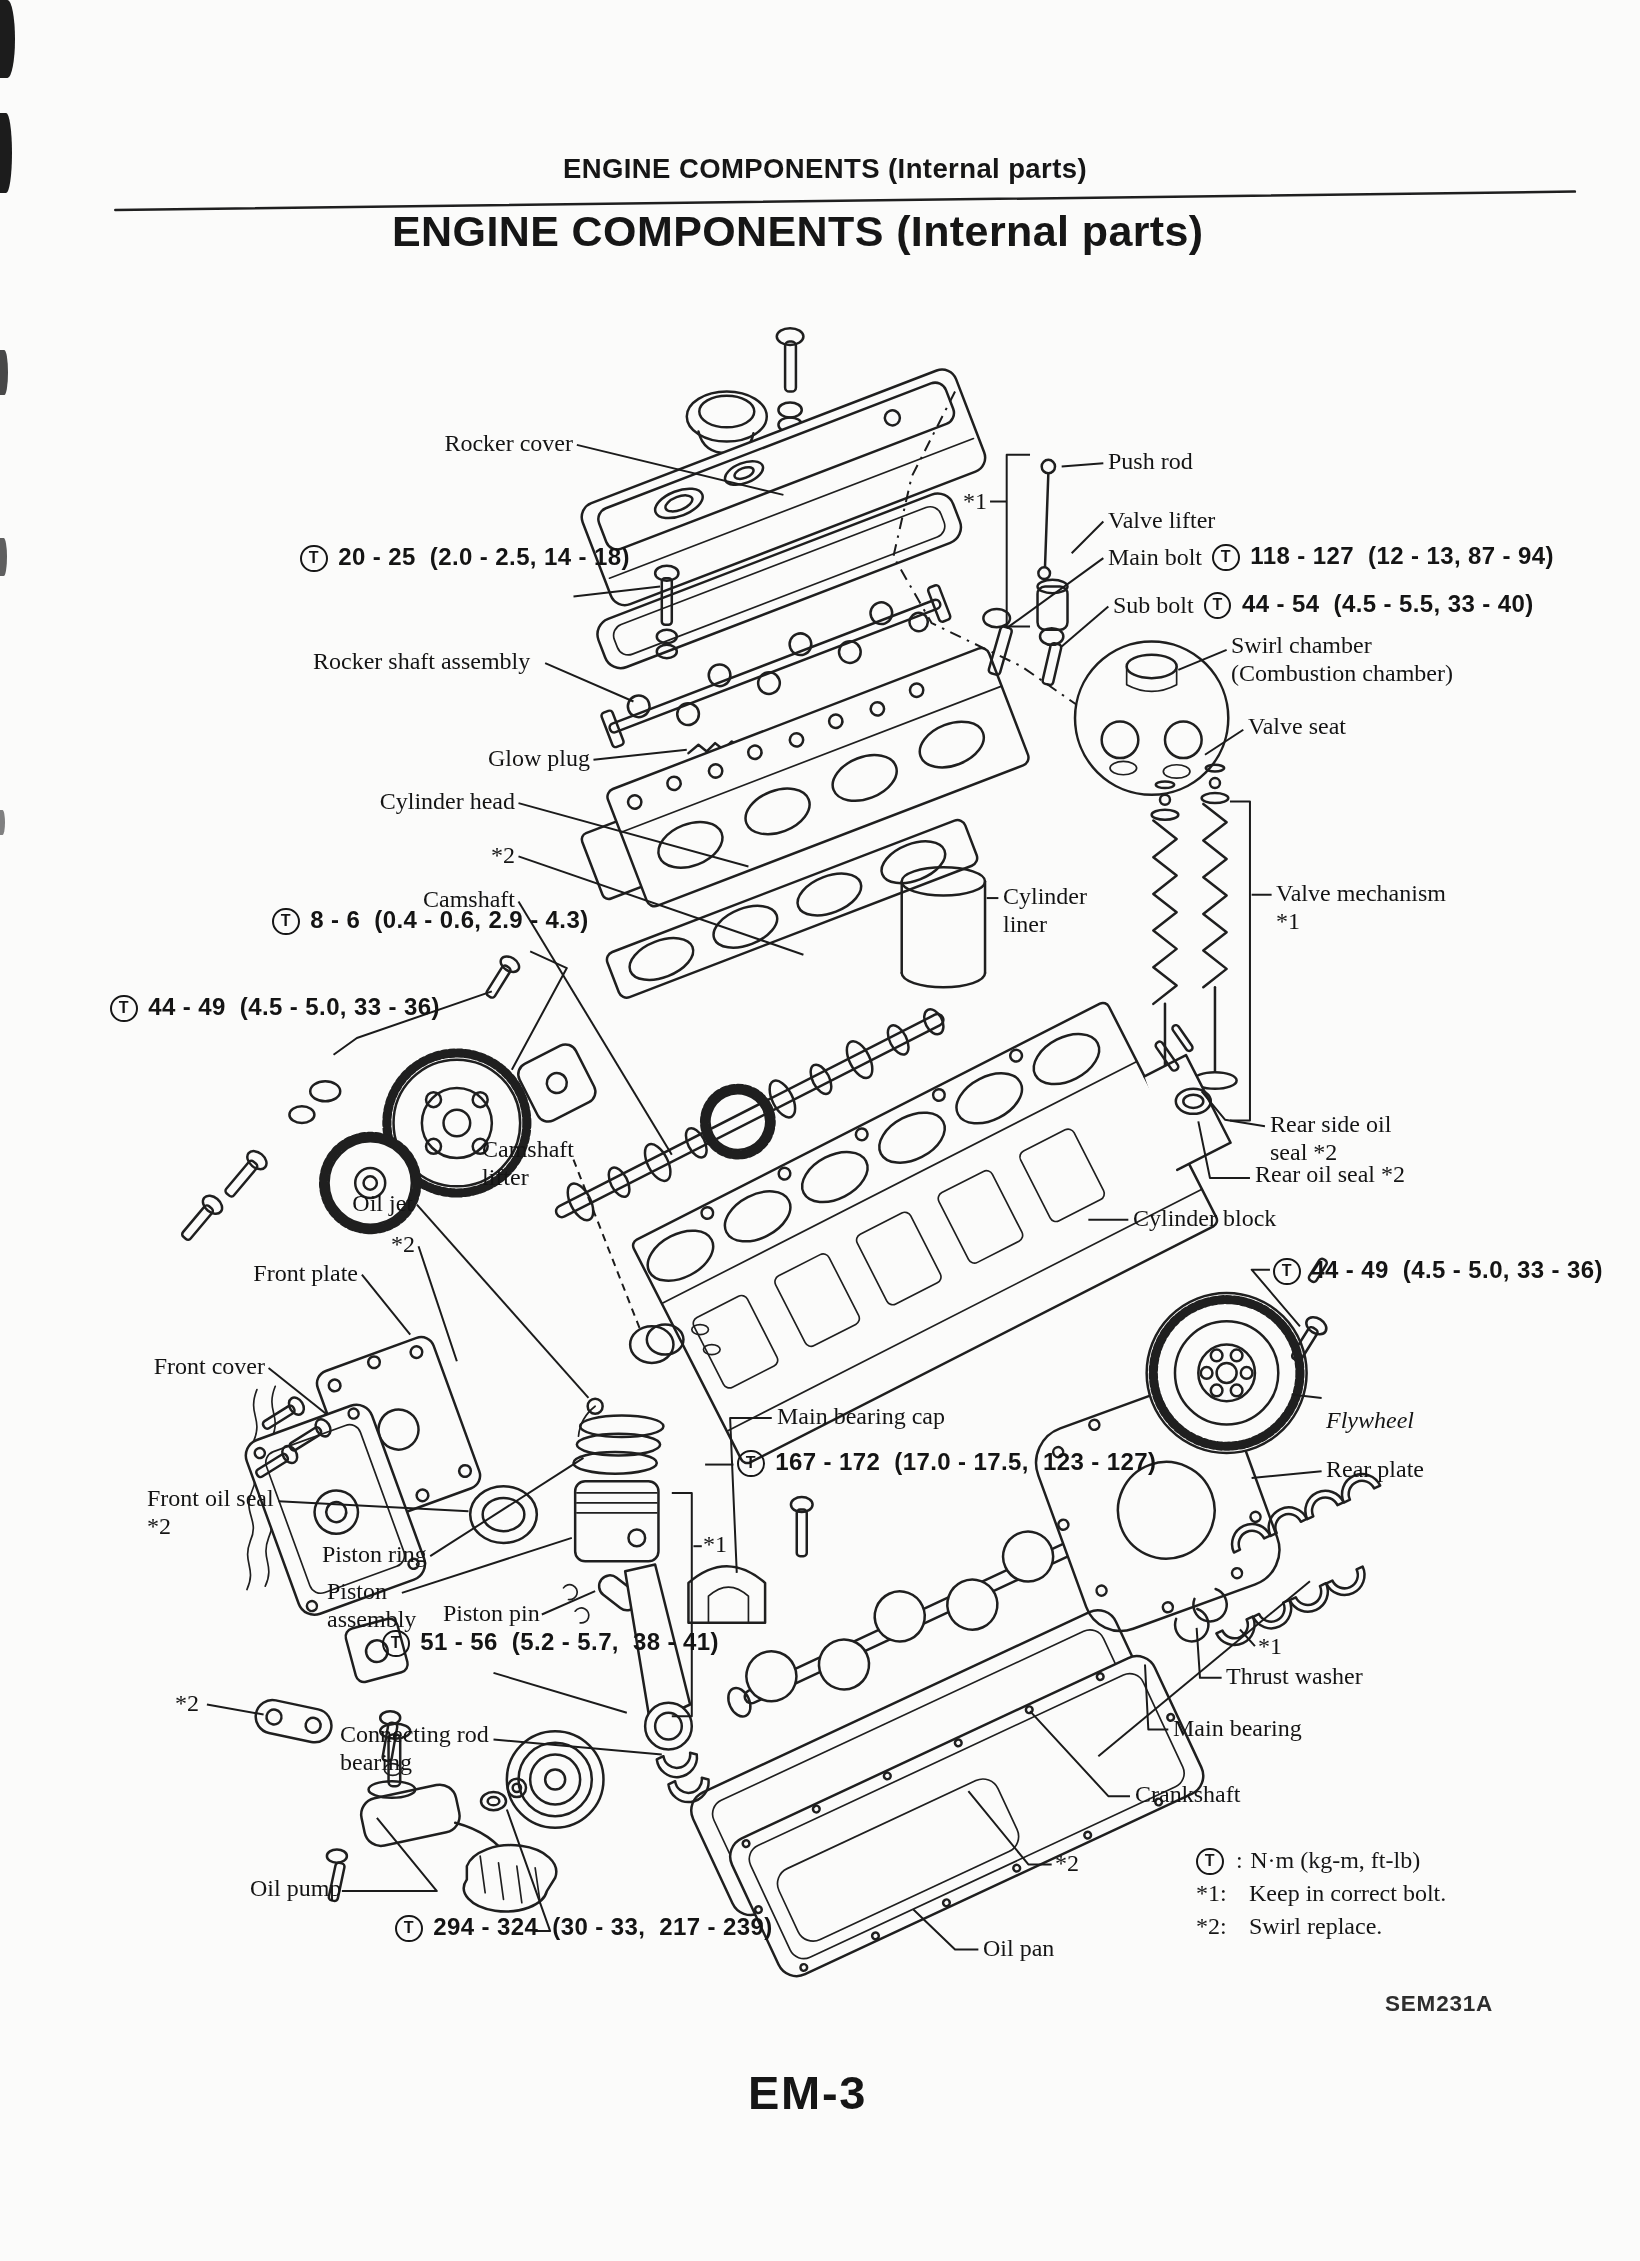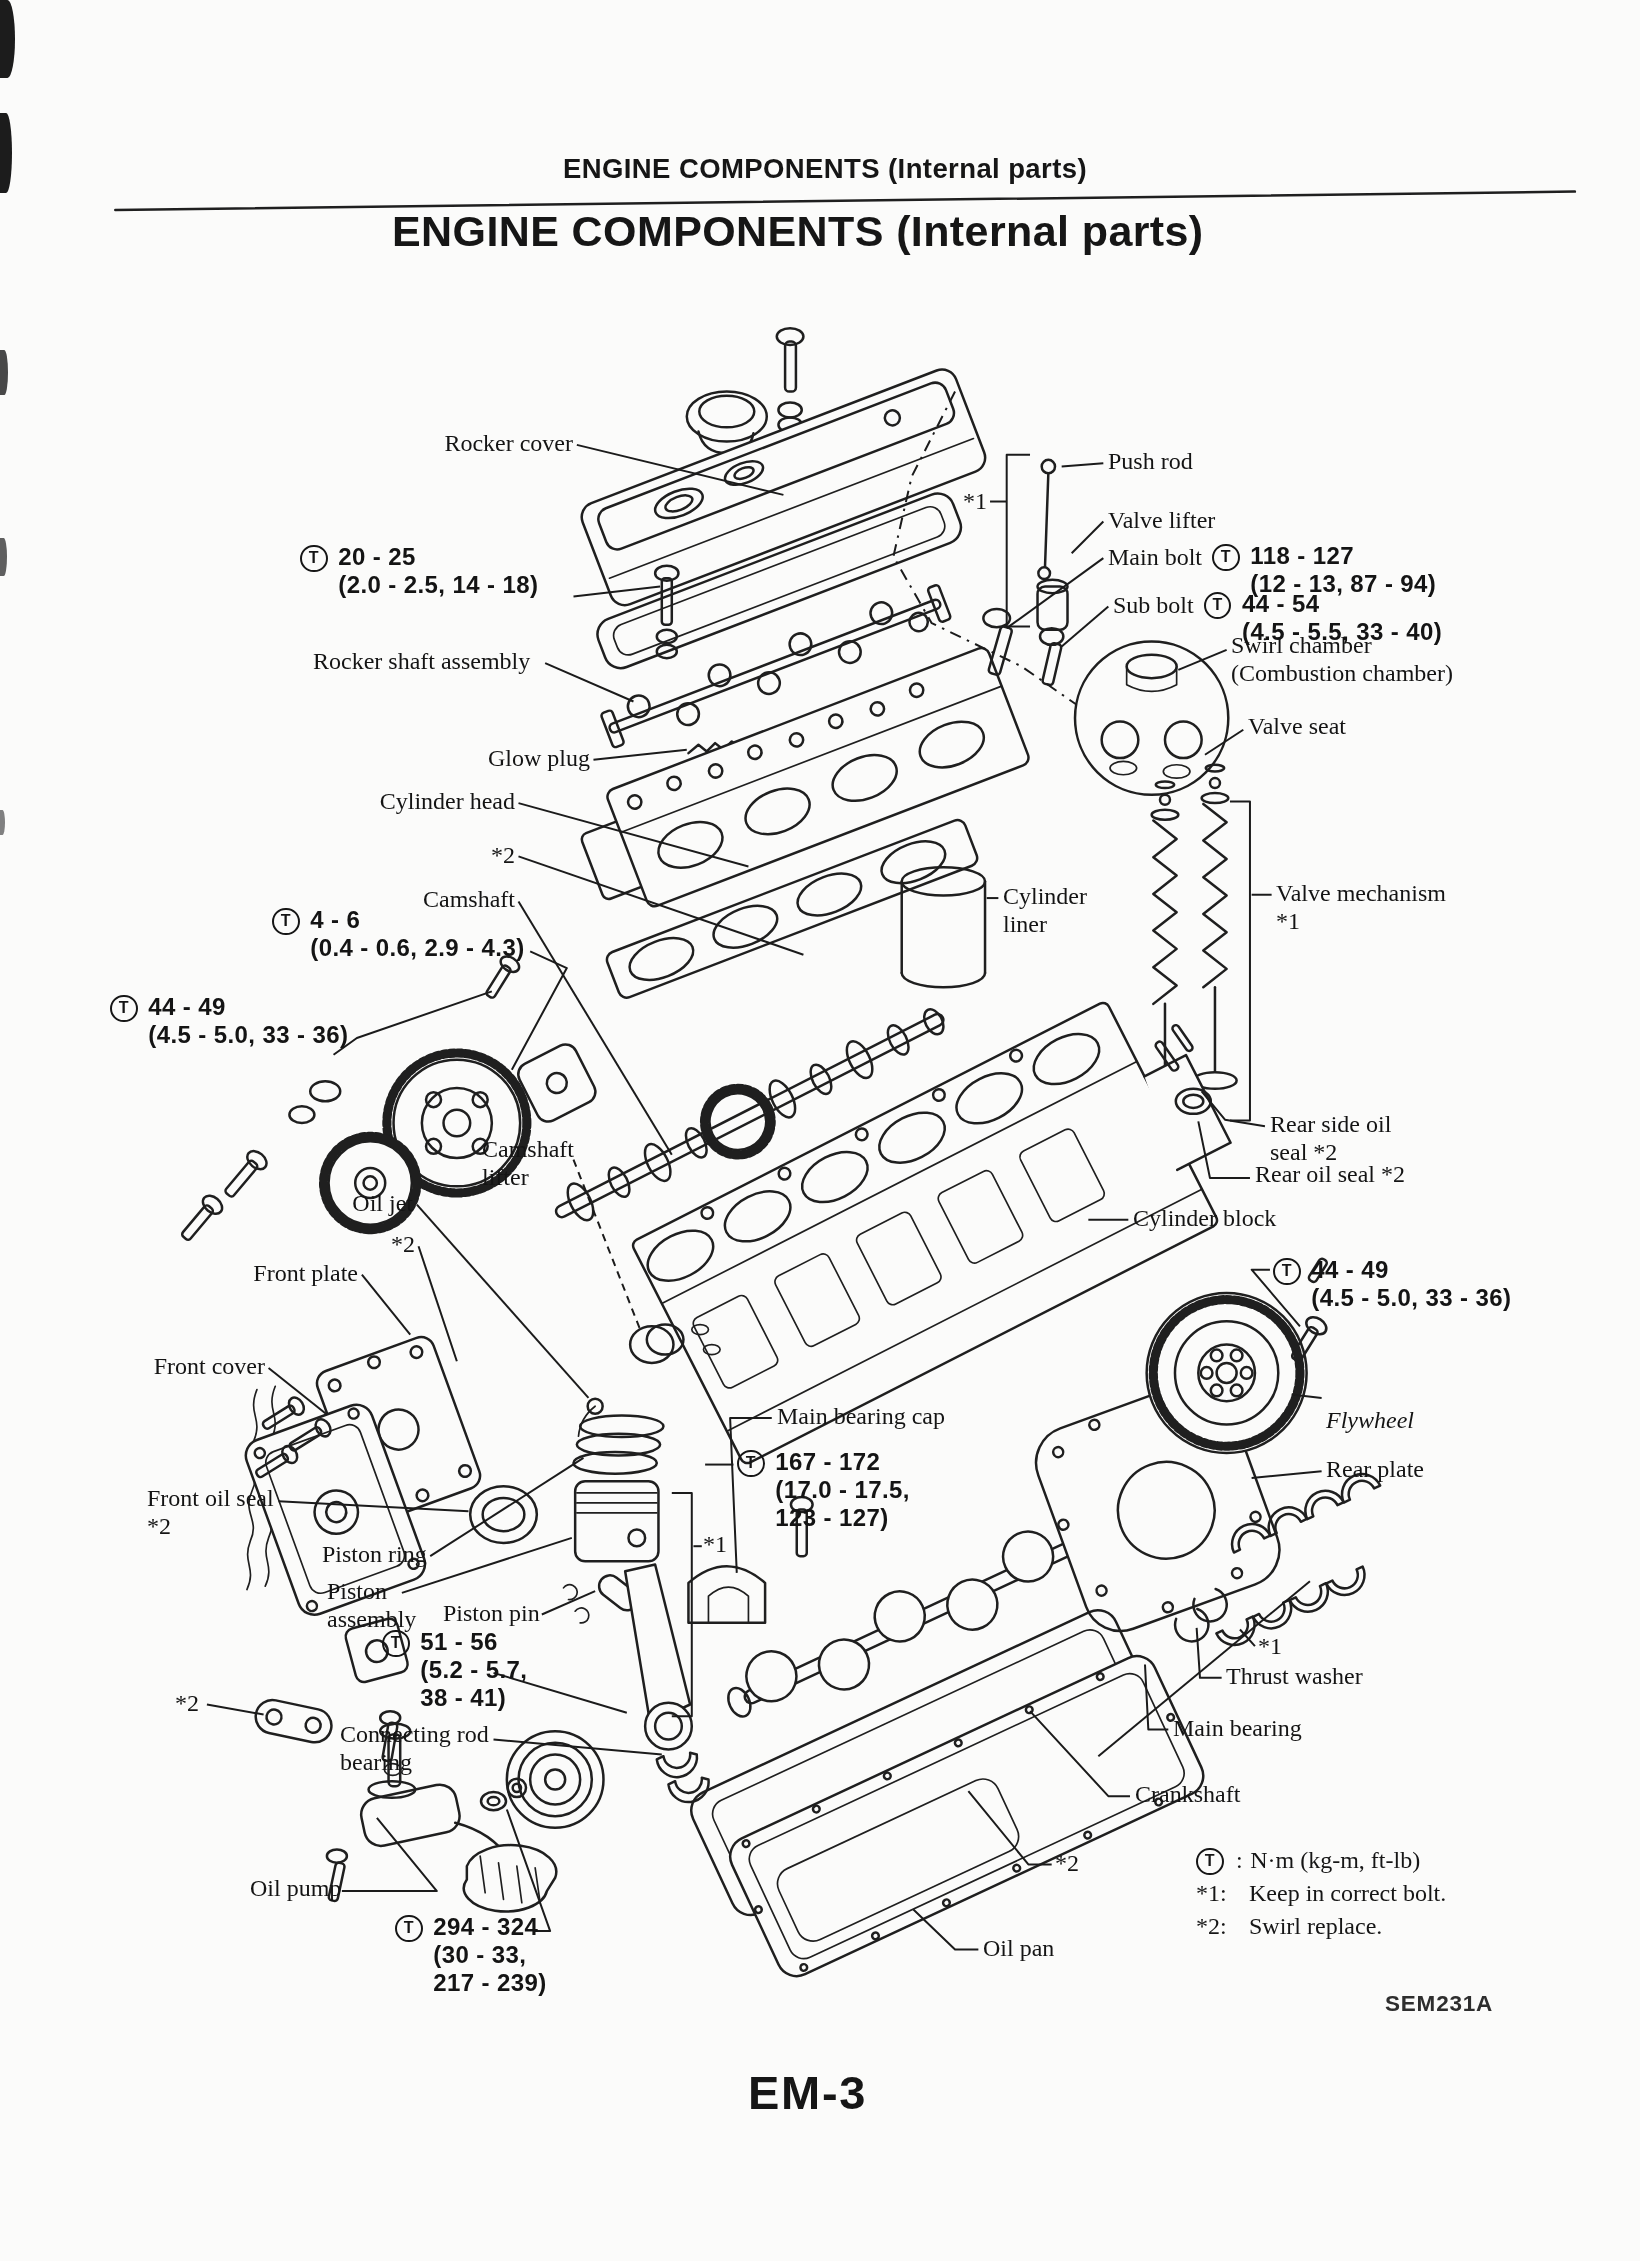--- a/index.html
+++ b/index.html
@@ -11,22 +11,22 @@
   .running-head{position:absolute;left:525px;top:153px;width:600px;text-align:center;
     font:bold 27.5px "Liberation Sans",sans-serif;letter-spacing:0.4px;white-space:nowrap;}
   .page-title{position:absolute;left:392px;top:207px;
     font:bold 43px "Liberation Sans",sans-serif;letter-spacing:0.4px;white-space:nowrap;}
   
   .lbl{position:absolute;display:flex;align-items:flex-start;white-space:nowrap;
        font:24px "Liberation Serif",serif;color:#141414;}
   .lbl.r{transform:translateX(-100%);}
   .lbl.r .lines{text-align:right;}
   .lines{display:flex;flex-direction:column;line-height:27.5px;}
-  .nums{display:flex;flex-direction:column;line-height:30px;
-        font:bold 24px "Liberation Sans",sans-serif;letter-spacing:0.4px;}
+  .nums{display:flex;flex-direction:row;line-height:30px;
+        font:bold 24px "Liberation Sans",sans-serif;letter-spacing:0.4px;gap:14px;}
   .pre{margin-right:10px;padding-top:1.7px;}
   .tq{flex:none;box-sizing:border-box;width:27.5px;height:27.5px;border:2.5px solid #161616;border-radius:50%;
       display:flex;align-items:center;justify-content:center;
       font:bold 16px "Liberation Sans",sans-serif;margin-right:10.8px;margin-top:1.7px;}
   
   .legend{position:absolute;left:1196px;top:1846px;font:24px "Liberation Serif",serif;}
   .lg-row{display:flex;align-items:flex-start;margin-bottom:4.2px;line-height:28px;}
   .lg-row .tq{margin-right:5px;}
   .lg-sep{width:21.7px;text-align:center;}
   .lg-sym{width:53px;}
@@ -613,21 +613,21 @@
         </span>
       </div>
       <div class="lbl r" style="left: 515px; top: 886px;">
         <span class="lines">
           <span>Camshaft</span>
         </span>
       </div>
       <div class="lbl" style="left: 272px; top: 906px;">
         <span class="tq">T</span>
         <span class="nums">
-          <span>4 - 6</span>
+          <span>8 - 6</span>
           <span>(0.4 - 0.6, 2.9 - 4.3)</span>
         </span>
       </div>
       <div class="lbl" style="left: 1003px; top: 883px;">
         <span class="lines">
           <span>Cylinder</span>
           <span>liner</span>
         </span>
       </div>
       <div class="lbl" style="left: 1276px; top: 880px; justify-content: center;">

